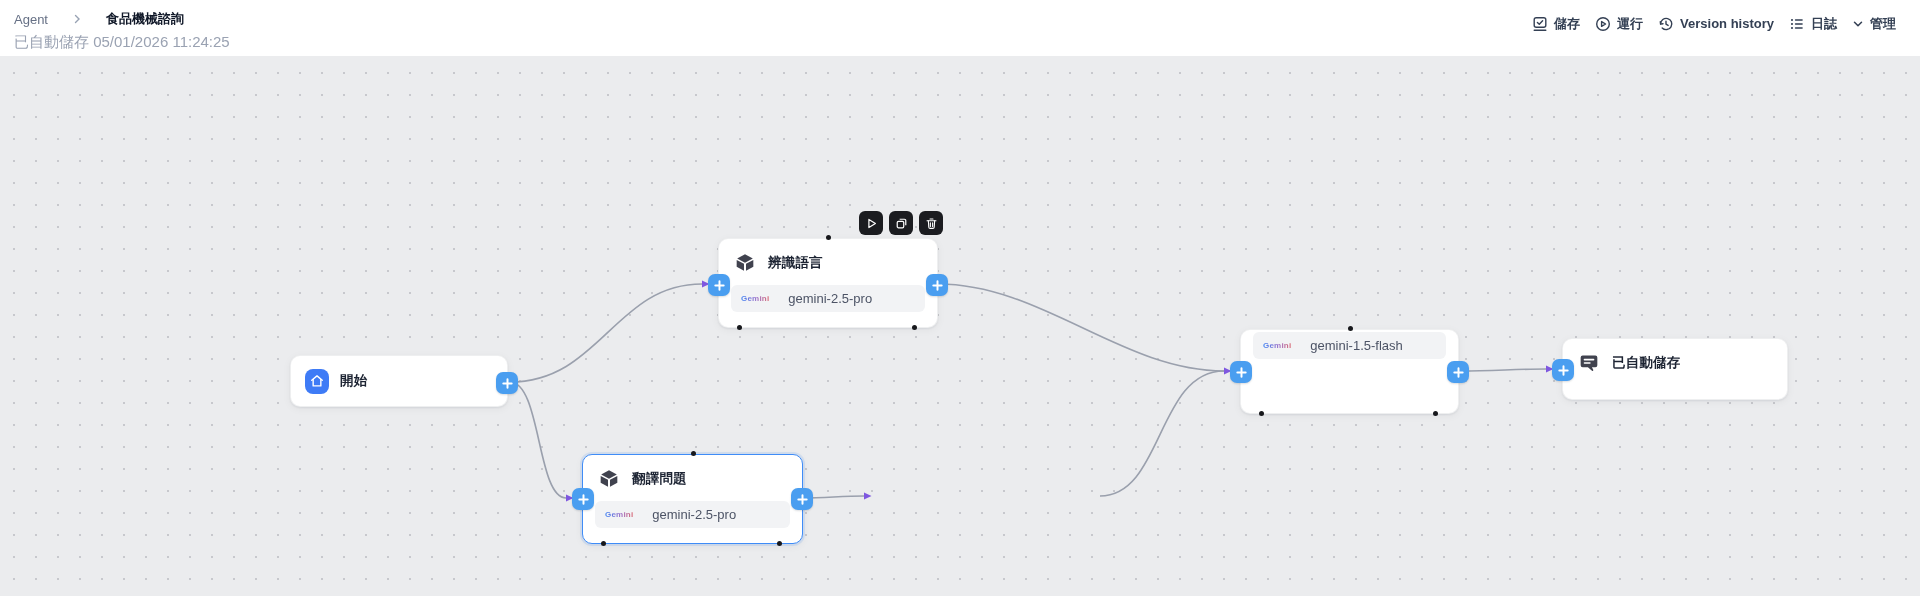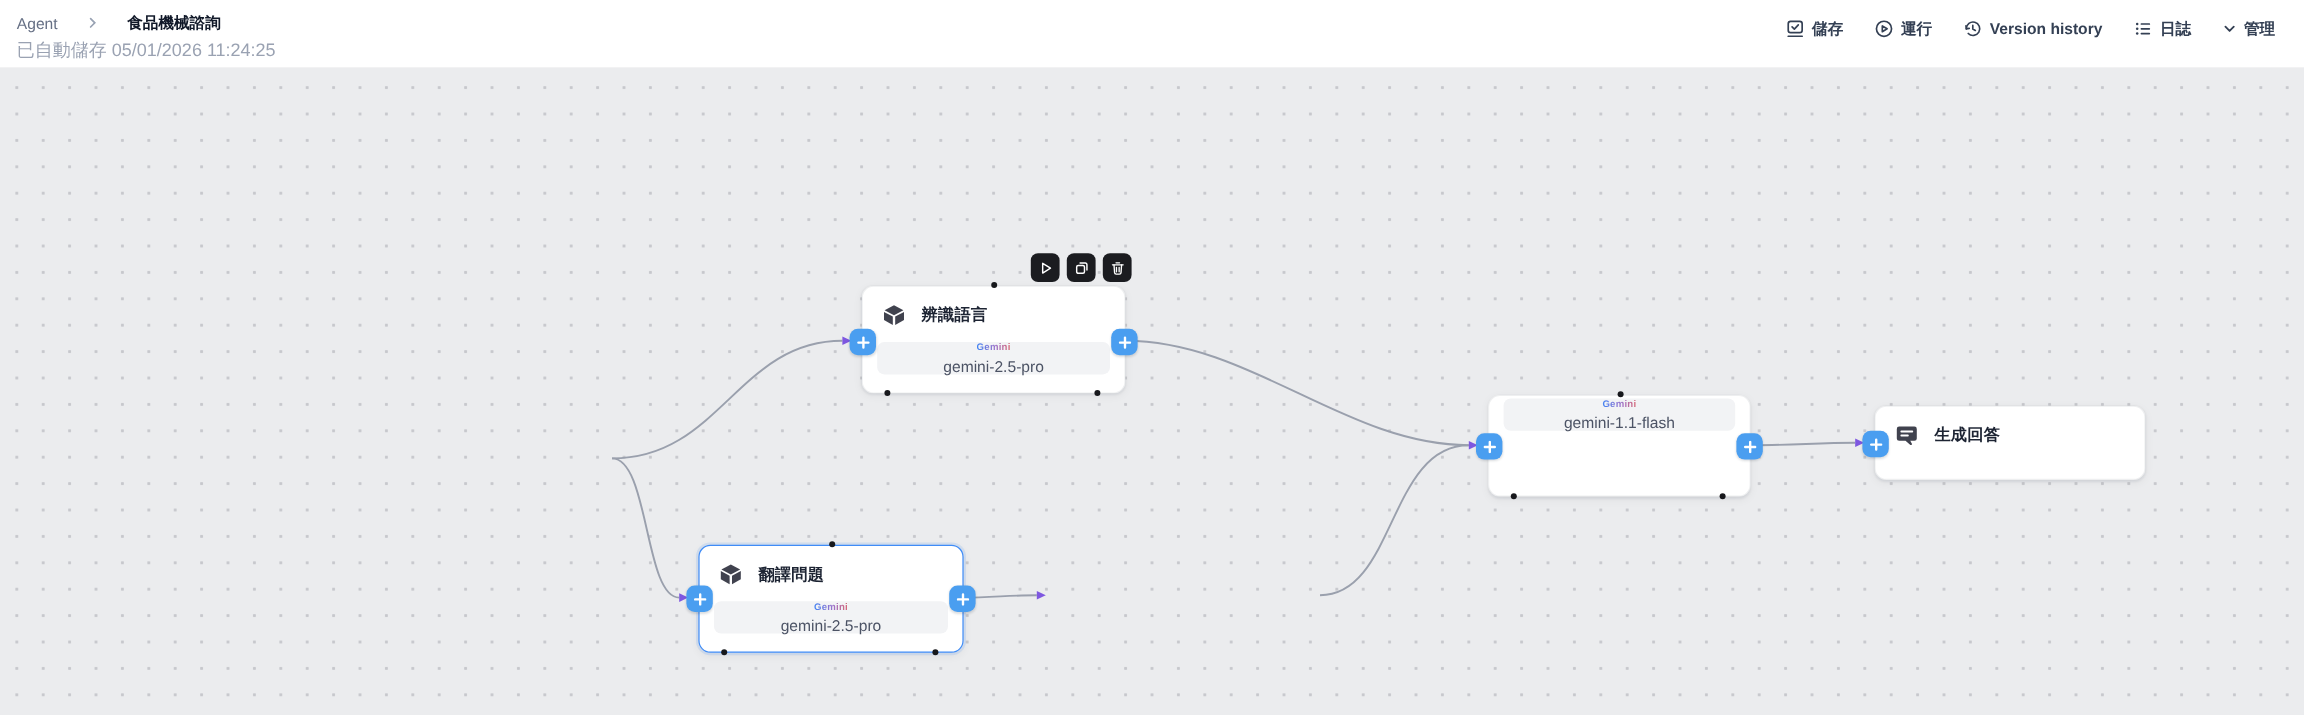--- a/index.html
+++ b/index.html
@@ -6,21 +6,21 @@
   html,body { width:1920px; height:596px; overflow:hidden;
               font-family:"Liberation Sans", sans-serif; background:#fff; }
 
   
   .header { position:absolute; top:0; left:0; width:1920px; height:56px; background:#ffffff; z-index:20; }
   .breadcrumb { position:absolute; left:14px; top:10px; display:flex; align-items:center; gap:24px; font-size:13px; }
   .crumb-root { color:#667085; }
   .crumb-sep { display:flex; align-items:center; }
   .crumb-title { color:#101828; font-weight:700; }
   .autosave { position:absolute; left:14px; top:33px; font-size:15px; color:#9aa2b2; }
-  .header-actions { position:absolute; right:24px; top:0; height:47px; display:flex; align-items:center; gap:26px; }
+  .header-actions { position:absolute; right:24px; top:0; height:47px; display:flex; align-items:center; gap:15px; }
   .hact { display:flex; align-items:center; gap:6px; font-size:13px; font-weight:600; color:#344054; cursor:pointer; }
   .hact svg { display:block; }
 
   
   .canvas { position:absolute; top:56px; left:0; width:1920px; height:540px;
             background-color:#ebecee;
             background-image:radial-gradient(circle, #c7c8cd 1.1px, transparent 1.4px);
             background-size:22px 22px; background-position:3px 6px; }
   .edges { position:absolute; left:0; top:0; z-index:1; }
 
@@ -28,21 +28,21 @@
   .node { position:absolute; background:#fff; border:1px solid rgba(16,24,40,.07); border-radius:10px;
           box-shadow:0 1px 2px rgba(16,24,40,.07), 0 2px 8px rgba(16,24,40,.05); z-index:5; }
   .node.selected { border:1.5px solid #3f8cf7; box-shadow:0 0 0 2px rgba(63,140,247,.14), 0 2px 8px rgba(16,24,40,.06); }
   .node-head { display:flex; align-items:center; gap:11px; padding:12px 14px 8px 14px; }
   .node-head-only { padding:13px 14px; }
   .node-title { font-size:13.5px; font-weight:700; color:#1d2433; letter-spacing:.2px; }
   .node-icon { width:24px; height:24px; display:flex; align-items:center; justify-content:center; flex:0 0 auto; }
   .start-icon-bg { width:25px; height:25px; border-radius:8px; background:#3e7bf6; display:flex; align-items:center; justify-content:center; }
 
   .pill { margin:2px 12px 12px 12px; background:#f2f3f5; border-radius:6px; height:27px;
-          display:flex; align-items:center; gap:4px; padding:0 10px;flex-direction:column; }
+          display:flex; align-items:center; gap:19px; padding:0 10px; }
   .pill-model { font-size:13px; color:#4c5365; }
   .gemini-logo { font-size:8px; font-weight:700; letter-spacing:.2px;
                  background:linear-gradient(90deg,#4285f4 0%,#9b72cb 55%,#d96570 100%);
                  -webkit-background-clip:text; background-clip:text; color:transparent;
                  -webkit-text-fill-color:transparent; }
   .pill.dataset { height:35px; margin-top:4px; padding:0 8px; }
   .dataset-icon { width:25px; height:25px; border-radius:50%；
                   border-radius:50%; background:linear-gradient(145deg,#7fb0e0 0%,#2f63a8 80%);
                   display:flex; align-items:center; justify-content:center;
                   color:#fff; font-size:12px; font-weight:700; }
@@ -150,20 +150,38 @@
     </g>
     <g fill="#7e57e0">
       <path d="M0,-3.6 L7.5,0 L0,3.6 Z" transform="translate(702,228)"></path>
       <path d="M0,-3.6 L7.5,0 L0,3.6 Z" transform="translate(566,442)"></path>
       <path d="M0,-3.6 L7.5,0 L0,3.6 Z" transform="translate(1224,315)"></path>
       <path d="M0,-3.6 L7.5,0 L0,3.6 Z" transform="translate(864,440)"></path>
       <path d="M0,-3.6 L7.5,0 L0,3.6 Z" transform="translate(1546,313)"></path>
     </g>
   </svg>
 
+  <div class="node" style="left:290px; top:299px; width:218px; height:52px;">
+    <div class="node-head node-head-only">
+      <span class="node-icon">
+        <span class="start-icon-bg">
+          <svg width="14" height="14" viewBox="0 0 24 24" fill="none" stroke="#fff" stroke-width="2.4" stroke-linecap="round" stroke-linejoin="round">
+            <path d="M3 10.8 L12 3.2 L21 10.8"></path>
+            <path d="M5.4 9.4 V20.4 H18.6 V9.4"></path>
+          </svg>
+        </span>
+      </span>
+      <span class="node-title">開始</span>
+    </div>
+    <div class="handle h-right" style="top:16px;">
+      <svg width="11" height="11" viewBox="0 0 10 10">
+          <path d="M5 1.2v7.6 M1.2 5h7.6" stroke="#fff" stroke-width="1.8" stroke-linecap="round"></path>
+        </svg>
+    </div>
+  </div>
 
   <div class="node" style="left:718px; top:182px; width:220px; height:90px;">
     <div class="node-toolbar">
       <button class="tb-btn">
         <svg width="13" height="13" viewBox="0 0 14 14" fill="none" stroke="#fff" stroke-width="1.3" stroke-linejoin="round">
             <path d="M4.2 2.6v8.8l7-4.4z"></path>
           </svg>
       </button>
       <button class="tb-btn">
         <svg width="13" height="13" viewBox="0 0 14 14" fill="none" stroke="#fff" stroke-width="1.3" stroke-linejoin="round">
@@ -236,21 +254,21 @@
     </div>
     <span class="anchor-dot dot-top"></span>
     <span class="anchor-dot dot-bl"></span>
     <span class="anchor-dot dot-br"></span>
   </div>
 
 
   <div class="node" style="left:1240px; top:273px; width:219px; height:85px;">
     <div class="pill">
       <span class="gemini-logo">Gemini</span>
-      <span class="pill-model">gemini-1.1-flash</span>
+      <span class="pill-model">gemini-1.5-flash</span>
     </div>
     <div class="handle h-left" style="top:31px;">
       <svg width="11" height="11" viewBox="0 0 10 10">
           <path d="M5 1.2v7.6 M1.2 5h7.6" stroke="#fff" stroke-width="1.8" stroke-linecap="round"></path>
         </svg>
     </div>
     <div class="handle h-right" style="top:31px;">
       <svg width="11" height="11" viewBox="0 0 10 10">
           <path d="M5 1.2v7.6 M1.2 5h7.6" stroke="#fff" stroke-width="1.8" stroke-linecap="round"></path>
         </svg>
@@ -262,21 +280,21 @@
 
   <div class="node" style="left:1562px; top:282px; width:226px; height:62px;">
     <div class="node-head">
       <span class="node-icon">
         <svg width="20" height="20" viewBox="0 0 24 24">
           <path fill="#40424e" d="M4.4 3h15.2A2.4 2.4 0 0 1 22 5.4v9.4a2.4 2.4 0 0 1-2.4 2.4h-4.1l1.6 2.9a1 1 0 0 1-1.5 1.2l-4.9-4.1H4.4A2.4 2.4 0 0 1 2 14.8V5.4A2.4 2.4 0 0 1 4.4 3z"></path>
           <rect x="5.6" y="7" width="12.8" height="1.9" rx=".9" fill="#fff"></rect>
           <rect x="5.6" y="11" width="8.4" height="1.9" rx=".9" fill="#fff"></rect>
         </svg>
       </span>
-      <span class="node-title">生成回答</span>
+      <span class="node-title">已自動儲存</span>
     </div>
     <div class="handle h-left" style="top:20px;">
       <svg width="11" height="11" viewBox="0 0 10 10">
           <path d="M5 1.2v7.6 M1.2 5h7.6" stroke="#fff" stroke-width="1.8" stroke-linecap="round"></path>
         </svg>
     </div>
   </div>
 
 </div>
 

